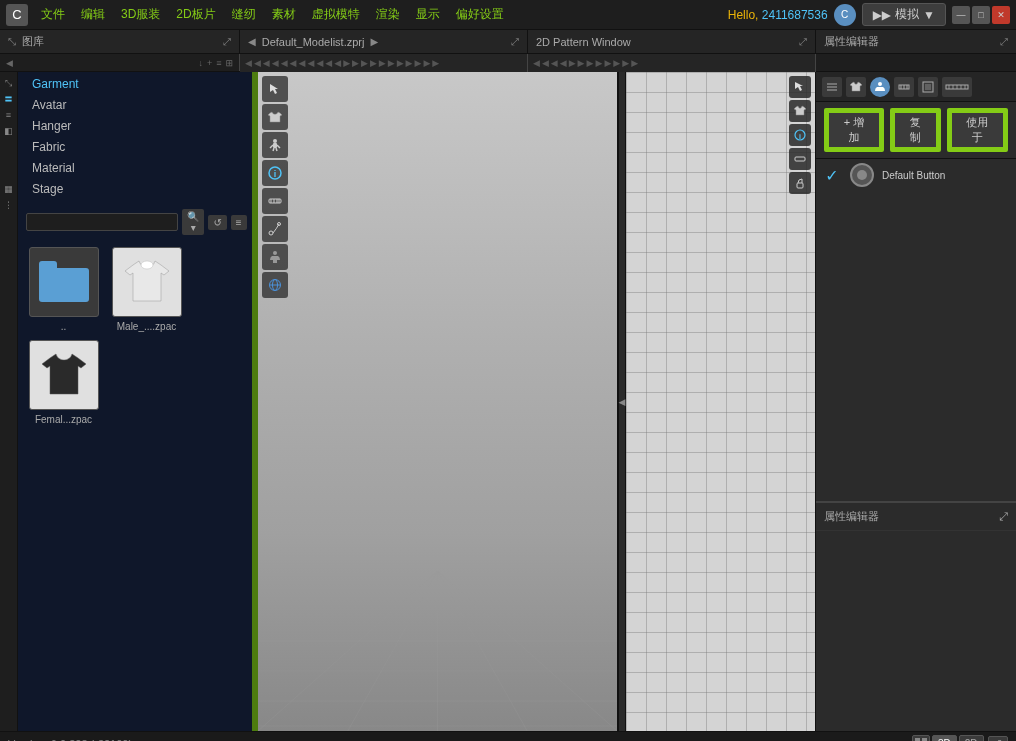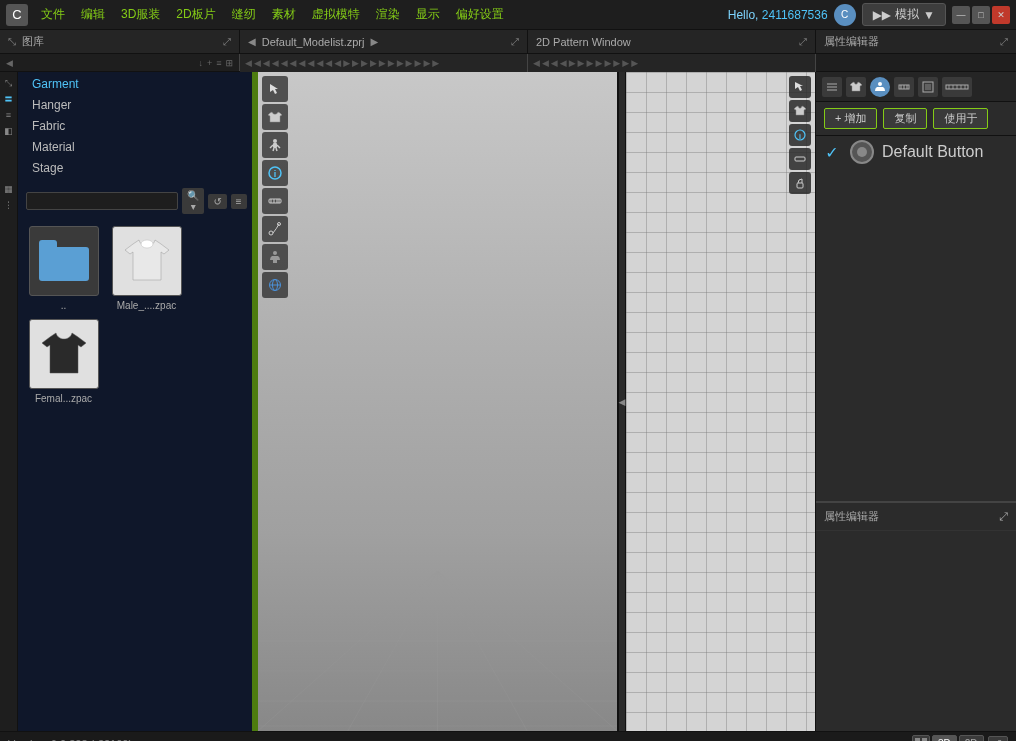--- a/index.html
+++ b/index.html
@@ -42,21 +42,21 @@
       font-size: 12px;
       border-radius: 3px;
     }
     .menu-bar-right {
       margin-left: auto;
       display: flex;
       align-items: center;
       gap: 6px;
     }
     .user-text { color: #ccc; font-size: 12px; }
-    .user-text span { color: #7dd3fc; }
+    .user-text span { color: #eab308; }
     .user-avatar {
       width: 22px; height: 22px;
       background: #5a8fc0;
       border-radius: 50%;
       display: flex; align-items: center; justify-content: center;
       color: #fff; font-size: 10px;
     }
     .mode-btn {
       background: #3d3d3d;
       border: 1px solid #555;
@@ -217,21 +217,21 @@
       display: flex;
       flex-direction: column;
     }
     .object-toolbar {
       padding: 6px 8px;
       display: flex; gap: 6px; align-items: center;
       border-bottom: 1px solid #111;
     }
     .obj-btn {
       background: #3a3a3a;
-      border: 1px solid #84cc16;
+      border: 5px solid #84cc16;
       color: #ccc;
       padding: 2px 10px;
       border-radius: 2px;
       font-size: 11px;
       cursor: pointer;
     }
     .default-button-row {
       display: flex;
       align-items: center;
       gap: 8px;
@@ -248,21 +248,21 @@
       background: #555;
       border: 2px solid #888;
       display: flex; align-items: center; justify-content: center;
     }
     .button-inner {
       width: 10px; height: 10px;
       border-radius: 50%;
       background: #888;
     }
     .default-btn-label {
-      color: #ccc; font-size: 16px;
+      color: #ccc; font-size: 10px;
     }
     .attr-header {
       display: flex;
       align-items: center;
       justify-content: space-between;
       padding: 4px 0;
       border-bottom: 1px solid #333;
     }
     .attr-title {
       color: #aaa; font-size: 11px;
@@ -437,20 +437,21 @@
     <div class="sidebar-icon">◧</div>
     <div style="height:40px;"></div>
     <div class="sidebar-icon">▦</div>
     <div class="sidebar-icon">⋮</div>
   </div>
 
   <div class="library-panel">
 
     <div class="library-tree">
       <div class="tree-item active">Garment</div>
+      <div class="tree-item">Avatar</div>
       <div class="tree-item">Hanger</div>
       <div class="tree-item">Fabric</div>
       <div class="tree-item">Material</div>
       <div class="tree-item">Stage</div>
     </div>
 
     <div class="library-search-bar">
       <input class="search-input" type="text" placeholder="" style="">
       <button class="search-btn">🔍▾</button>
       <button class="search-btn">↺</button>

